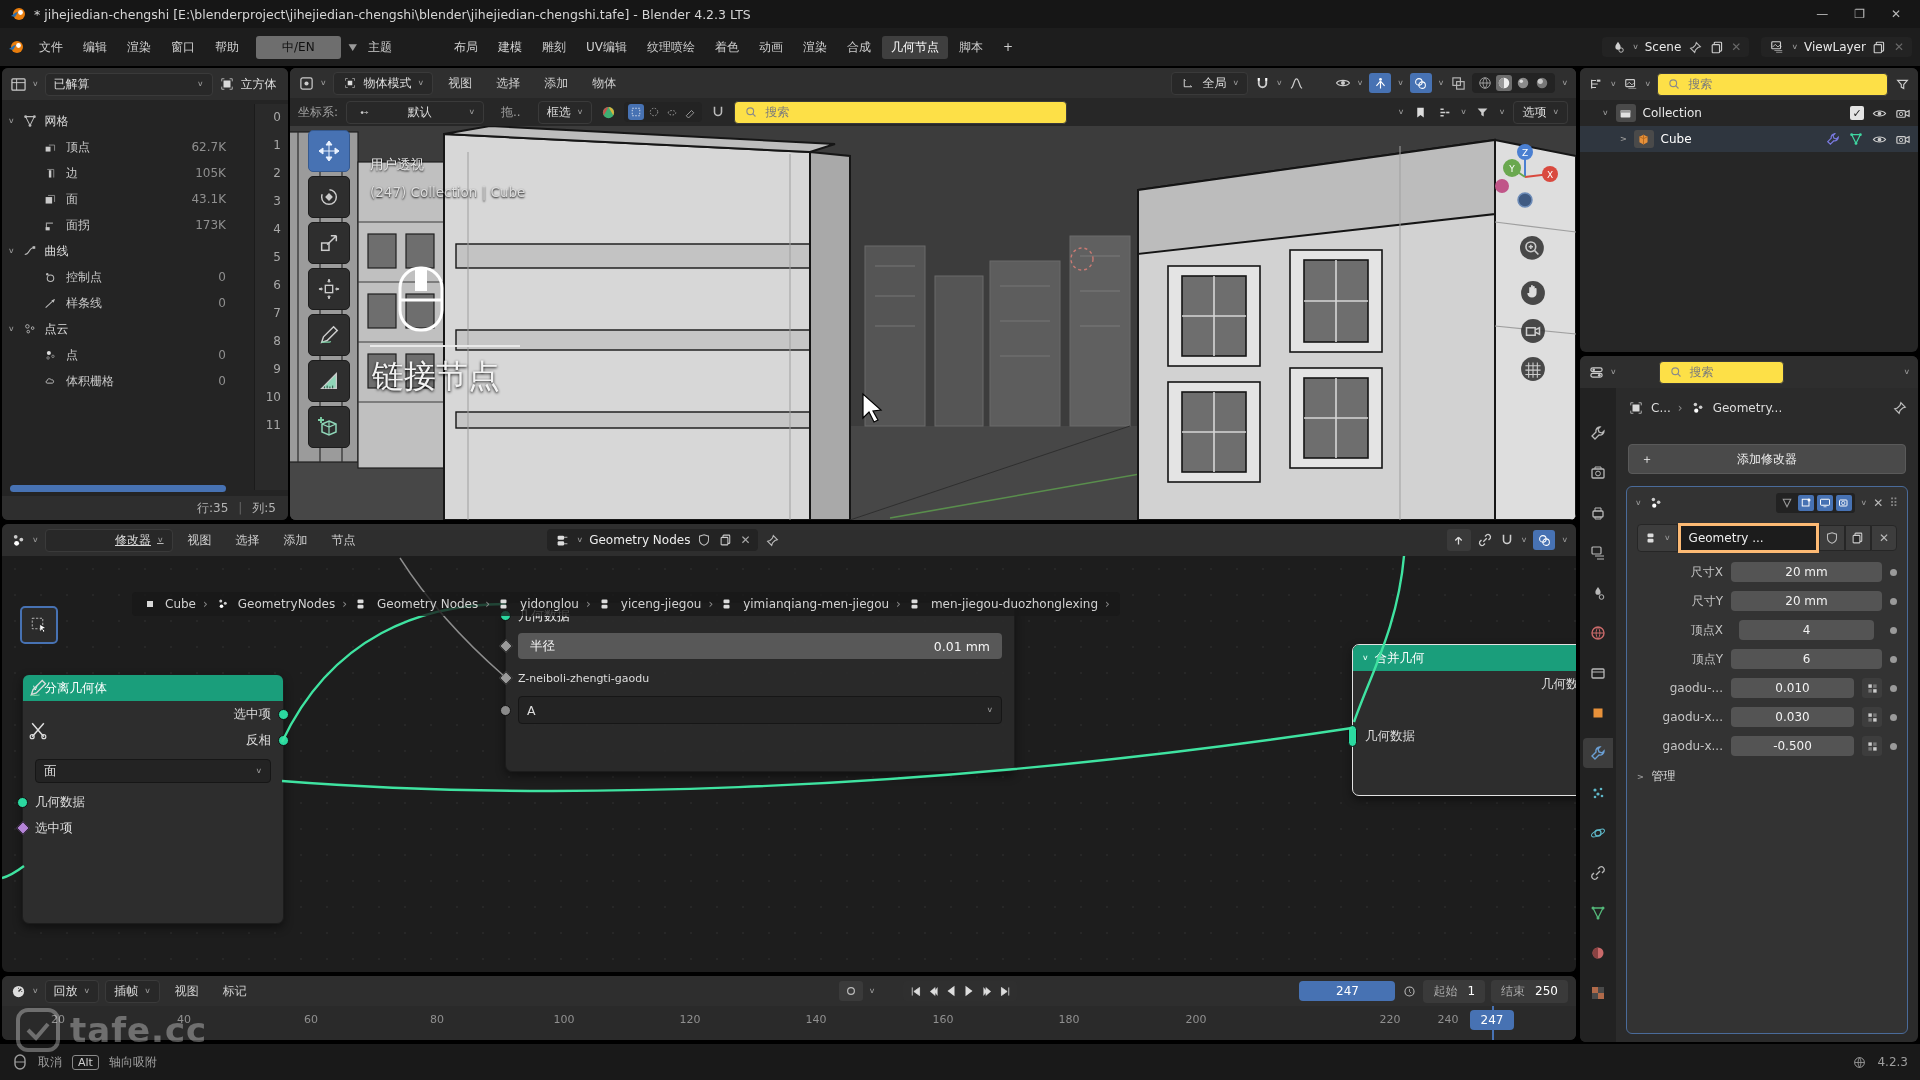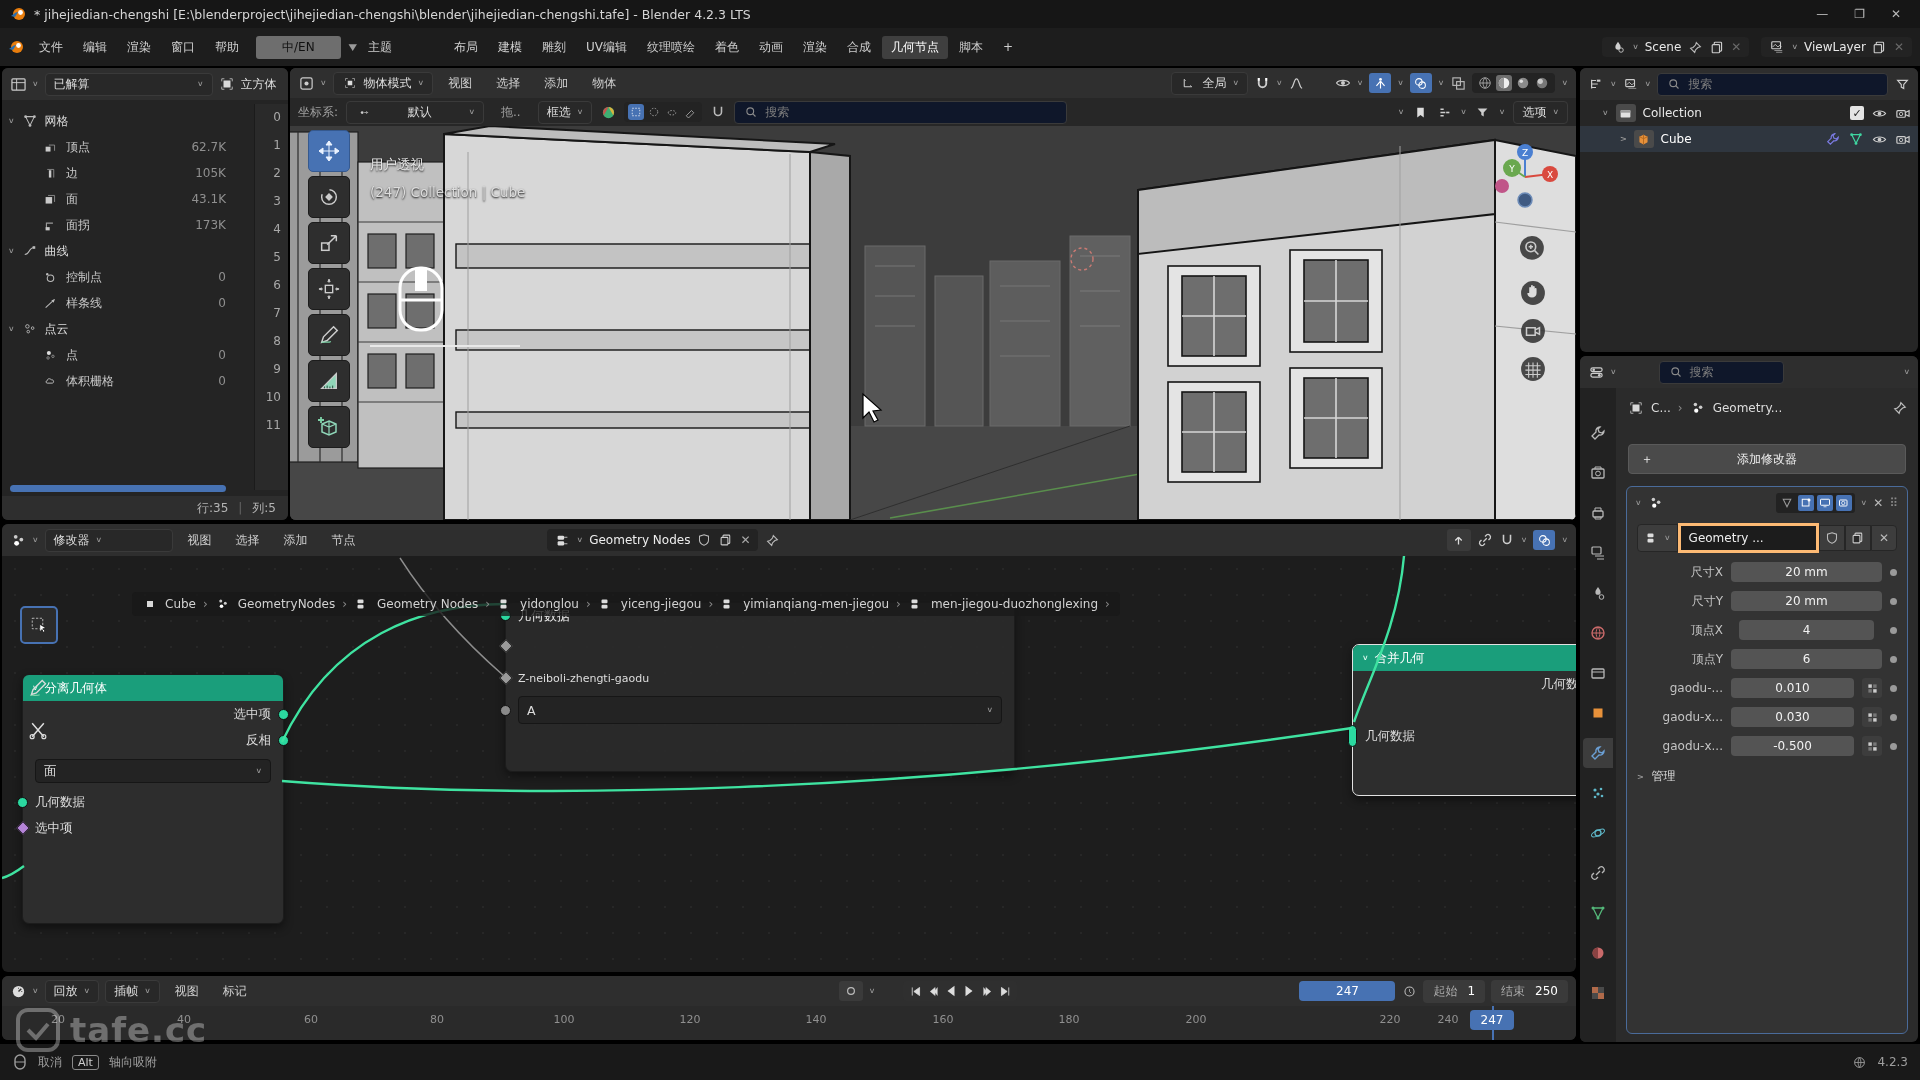--- a/index.html
+++ b/index.html
@@ -19,21 +19,21 @@
   .fieldlbl{color:#c3c3c3;text-align:right;}
   .sock{position:absolute;width:11px;height:11px;border-radius:50%;border:1.5px solid #101010;box-sizing:border-box;}
   .sockd{position:absolute;width:10px;height:10px;border:1.5px solid #101010;transform:rotate(45deg);box-sizing:border-box;}
   .node{position:absolute;background:rgba(46,46,46,.96);border-radius:7px;box-shadow:0 4px 10px rgba(0,0,0,.45);border:1px solid #1c1c1c;}
   .node-h{height:26px;border-radius:6px 6px 0 0;display:flex;align-items:center;gap:6px;padding:0 9px;color:#fff;font-size:12.5px;}
   .nrow{position:relative;display:flex;align-items:center;padding:0 12px;height:26px;color:#dedede;font-size:12.5px;}
   .ndrop{background:#232323;border:1px solid #161616;border-radius:4px;height:22px;display:flex;align-items:center;justify-content:space-between;padding:0 8px;color:#ddd;flex:1;}
   .tickl{position:absolute;top:7px;width:44px;text-align:center;color:#909090;font-size:11px;}
   .tabicon{width:30px;height:30px;display:flex;align-items:center;justify-content:center;border-radius:4px 0 0 4px;}
   .dot{width:7px;height:7px;border-radius:50%;background:#9a9a9a;}
-  .searchbox{background:#0f172a;border:1px solid #3a3a3a;border-radius:4px;display:flex;align-items:flex-start;gap:6px;padding:2px 8px;color:#7c7c7c;}
+  .searchbox{background:#fde047;border:1px solid #3a3a3a;border-radius:4px;display:flex;align-items:flex-start;gap:6px;padding:2px 8px;color:#7c7c7c;}
   .keybadge{border:1px solid #8a8a8a;border-radius:3px;padding:0 5px;color:#cfcfcf;font-size:11px;}
   .toolbtn{position:absolute;width:40px;height:40px;background:#2e2e2e;border:1px solid #1c1c1c;border-radius:5px;display:flex;align-items:center;justify-content:center;}
   .wm{position:absolute;color:#fff;opacity:.32;font-size:34px;font-weight:bold;letter-spacing:1px;display:flex;align-items:center;gap:10px;z-index:60;}
 </style>
 </head>
 <body>
 
 <div class="abs row" style="left:0;top:0;width:1920px;height:28px;background:#161616;padding:0 10px;gap:8px;box-sizing:border-box;">
   <span class="ic">
       <svg width="16" height="16" viewBox="0 0 16 16">
@@ -554,20 +554,21 @@
     <div class="abs" style="left:80px;top:30px;color:#e8e8e8;font-size:13.5px;text-shadow:0 1px 2px #000;">用户透视</div>
     <div class="abs" style="left:80px;top:58px;color:#dcdcdc;font-size:13.5px;text-shadow:0 1px 2px #000;">(247) Collection | Cube</div>
 
     <div class="abs" style="left:108px;top:140px;width:220px;">
       <svg width="46" height="66" viewBox="0 0 46 66">
           <rect x="2" y="2" width="42" height="62" rx="20" fill="none" stroke="#fff" stroke-width="3"></rect>
           <path d="M2 34h42" stroke="#fff" stroke-width="3"></path>
           <rect x="17" y="3" width="12" height="22" fill="#fff"></rect>
         </svg>
       <div style="width:150px;height:2px;background:#e8e8e8;margin:10px 0 8px -28px;"></div>
+      <div style="font-size:32px;color:#f2f2f2;margin-left:-26px;text-shadow:0 1px 3px #000;">链接节点</div>
     </div>
   </div>
 
   <div class="toolbtn" style="left:18px;top:62px;background:#4772b3;border-color:#35598f;">
       <svg width="24" height="24" viewBox="0 0 24 24">
         <path d="M12 2v20M2 12h20M12 2l-3 4h6zM12 22l-3-4h6zM2 12l4-3v6zM22 12l-4-3v6z" fill="#eaf2ff" stroke="#eaf2ff" stroke-width="1"></path>
       </svg>
     </div>
   <div class="toolbtn" style="left:18px;top:108px;">
       <svg width="22" height="22" viewBox="0 0 24 24">
@@ -645,21 +646,21 @@
 <div class="area" style="left:2px;top:524px;width:1574px;height:448px;background:#1d1d1d;">
   <div class="hdr" style="height:32px;background:#2e2e2e;">
     <span class="ic">
         <svg width="15" height="15" viewBox="0 0 16 16">
           <circle cx="5" cy="4" r="2" fill="#ccc"></circle>
           <circle cx="11" cy="7" r="2" fill="#ccc"></circle>
           <circle cx="6" cy="11" r="2.6" fill="#fff"></circle>
         </svg>
       </span>
     <span class="chev">∨</span>
-    <span class="dd" style="min-width:110px;justify-content:flex-start;">
+    <span class="dd" style="min-width:110px;justify-content:flex-end;text-decoration:underline;">
         <span>修改器</span>
         <span class="chev">∨</span>
       </span>
     <span class="menu-item">视图</span>
     <span class="menu-item">选择</span>
     <span class="menu-item">添加</span>
     <span class="menu-item">节点</span>
     <span style="width:170px"></span>
     <span class="row" style="background:#232323;border-radius:4px;padding:3px 8px;gap:6px;">
       <span class="ic">
@@ -746,20 +747,24 @@
         </div>
     </div>
 
     <div class="node" style="left:503px;top:46px;width:508px;height:168px;background:rgba(42,42,42,.94);">
       <div class="nrow" style="height:26px;">
           <span class="sock" style="left:-6px;top:7px;background:#2bd9a0;"></span>
           <span style="font-size:13px;color:#ececec;">几何数据</span>
         </div>
       <div class="nrow" style="height:34px;">
           <span class="sockd" style="left:-5px;top:12px;background:#9a9a9a;"></span>
+        <span class="row" style="flex:1;background:#585858;border-radius:4px;height:26px;padding:0 12px;justify-content:space-between;color:#f4f4f4;">
+          <span>半径</span>
+            <span>0.01 mm</span>
+        </span>
         </div>
       <div class="nrow" style="height:30px;">
           <span class="sockd" style="left:-5px;top:10px;background:#9a9a9a;"></span>
           <span style="font-size:11px;">Z-neiboli-zhengti-gaodu</span>
         </div>
       <div class="nrow" style="height:34px;">
           <span class="sock" style="left:-6px;top:12px;background:#8a8a8a;"></span>
         <span class="ndrop" style="height:26px;">
             <span>A</span>
             <span class="chev">∨</span>

